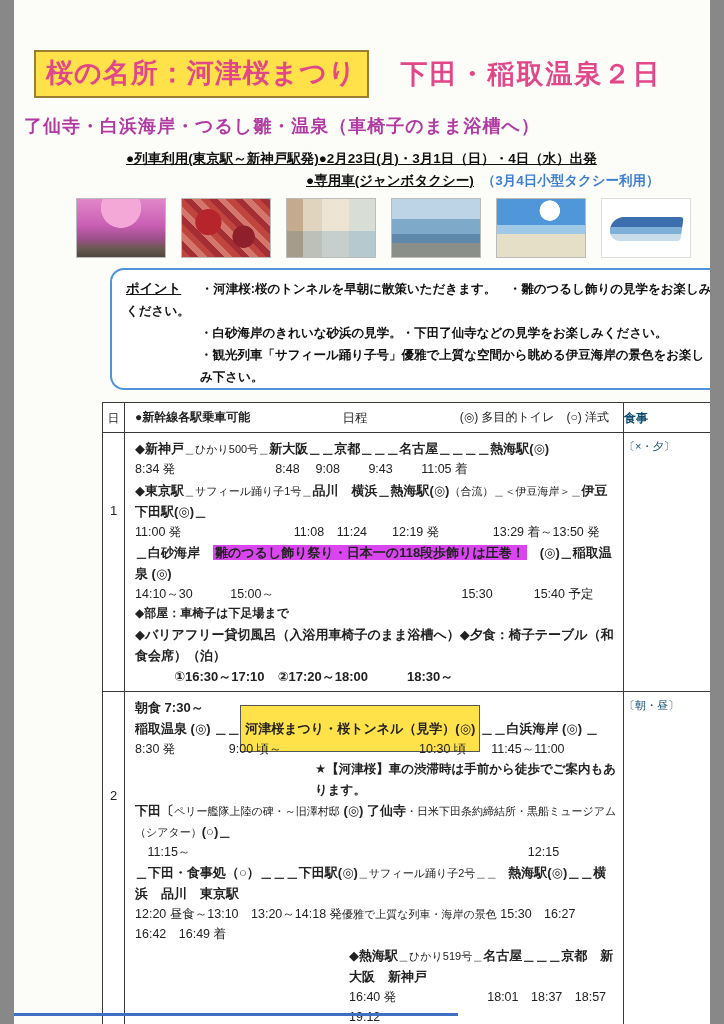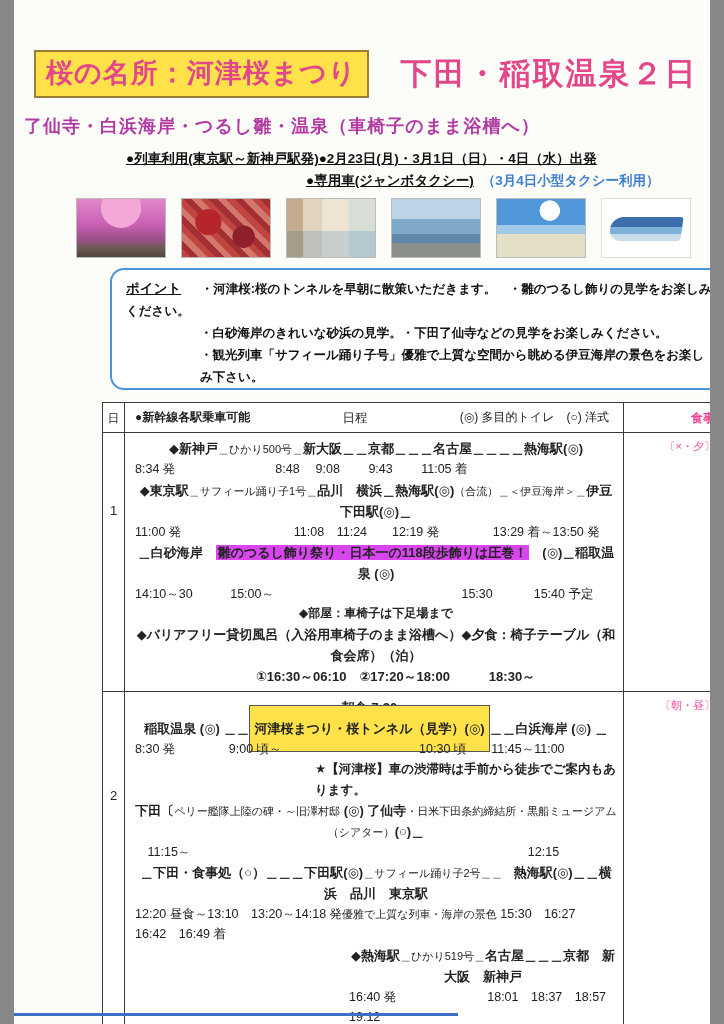--- a/index.html
+++ b/index.html
@@ -9,21 +9,21 @@
     background:#fcfcf9; overflow:hidden; color:#222;
   }
   .pre { white-space:pre-wrap; }
 
   
   .title-row { margin:50px 0 0 20px; display:flex; align-items:center; }
   .title-box {
     background:#ffe14a; border:2px solid #9b7d33; padding:3px 10px 5px;
     color:#e2478a; font-size:27px; font-weight:bold; letter-spacing:1px;
   }
-  .title-right { color:#e2478a; font-size:31px; font-weight:bold; margin-left:32px; letter-spacing:2px; }
+  .title-right { color:#e2478a; font-size:27px; font-weight:bold; margin-left:32px; letter-spacing:2px; }
   .subtitle { margin:16px 0 0 10px; color:#b13aa3; font-size:18px; font-weight:bold; letter-spacing:1px; }
 
   .departures { margin:12px 0 0 112px; font-size:13.5px; font-weight:bold; color:#111; }
   .dep-line1 { text-decoration:underline; }
   .dep-line2-wrap { margin:4px 0 0 180px; }
   .dep-line2 { text-decoration:underline; }
   .dep-note { color:#3f7fd1; font-weight:bold; margin-left:4px; }
 
   
   .photos { margin:8px 0 0 62px; display:flex; gap:15px; height:60px; }
@@ -59,30 +59,30 @@
     background:#fff;
   }
   .points-label { text-decoration:underline; font-size:13.5px; margin-right:16px; }
   .points-indent { padding-left:74px; }
 
   
   .sched { margin:12px 0 0 88px; width:614px; border:1.6px solid #3a3a3a; background:#fff; }
   .sched-row { display:grid; grid-template-columns:22px 498px 1fr; }
   .sched-row + .sched-row { border-top:1.2px solid #3a3a3a; }
   .cell-day { border-right:1.2px solid #3a3a3a; position:relative; font-size:11.5px; text-align:center; }
-  .cell-meal { border-left:1.2px solid #3a3a3a; font-size:11px; color:#ec4899; text-align:right; padding-top:6px; }
+  .cell-meal { border-left:1.2px solid #3a3a3a; font-size:11px; color:#0c4a6e; text-align:left; padding-top:6px; }
   .sched-head { height:29px; }
   .sched-head .cell-main { display:flex; align-items:center; justify-content:space-between; padding:0 14px 0 10px; }
   .h-left { font-size:12px; font-weight:bold; }
   .h-mid { font-size:12.5px; }
   .h-right { font-size:12px; }
   .h-meal { font-weight:bold; font-size:12px; padding-top:7px; }
   .h-day { padding-top:8px; }
   .cell-main { padding:5px 6px 4px 10px; font-size:12.5px; line-height:1.62;gap:17px; }
-  .rt { font-weight:bold; font-size:13px;text-align:center; }
+  .rt { font-weight:bold; font-size:13px; }
   .sm { font-size:11px; font-weight:normal; }
   .tm { font-size:12.5px; }
   .hl { background:#d946ef; padding:0 2px; }
   .hlbox { background:#ffe14a; border:1.5px solid #555; padding:15px 4px; font-weight:bold; }
   .day-num { position:absolute; left:0; right:0; font-size:13px; color:#222; }
   .indent-r { margin-left:214px; }
   .star-note { margin-left:180px; font-size:12.5px; font-weight:bold; }
 
   .bottom-line { position:absolute; left:0; bottom:8px; width:444px; height:3px; background:#3f6fc4; }
 </style>
@@ -141,21 +141,21 @@
       </div>
       <div class="cell-main">
         <div class="rt pre"><span>◆新神戸</span><span class="sm">＿ひかり500号＿</span><span>新大阪＿＿京都＿＿＿名古屋＿＿＿＿熱海駅(◎)</span></div>
         <div class="tm pre">8:34 発　　　　　　　　8:48　 9:08　　 9:43　　 11:05 着</div>
         <div class="rt pre"><span>◆東京駅</span><span class="sm">＿サフィール踊り子1号＿</span><span>品川　横浜＿熱海駅(◎)</span><span class="sm">（合流）＿＜伊豆海岸＞＿</span><span>伊豆下田駅(◎)＿</span></div>
         <div class="tm pre">11:00 発　　　　　　　　　11:08　11:24　　12:19 発　　　　 13:29 着～13:50 発</div>
         <div class="rt pre"><span>＿白砂海岸　</span><span class="hl">雛のつるし飾り祭り・日本一の118段歩飾りは圧巻！</span><span>　(◎)＿稲取温泉 (◎)</span></div>
         <div class="tm pre">14:10～30　　　15:00～　　　　　　　　　　　　　　　15:30　　　 15:40 予定</div>
         <div class="rt pre" style="font-size:12px;">◆部屋：車椅子は下足場まで</div>
         <div class="rt pre">◆バリアフリー貸切風呂（入浴用車椅子のまま浴槽へ）◆夕食：椅子テーブル（和食会席）（泊）</div>
-        <div class="rt pre">　　　①16:30～06:10　②17:20～18:00　　　18:30～</div>
+        <div class="rt pre">　　　①16:30～17:10　②17:20～18:00　　　18:30～</div>
       </div>
       <div class="cell-meal">〔×・夕〕</div>
     </div>
 
     <div class="sched-row">
       <div class="cell-day">
         <span class="day-num" style="top:96px;">2</span>
       </div>
       <div class="cell-main">
         <div class="rt pre">朝食 7:30～</div>

